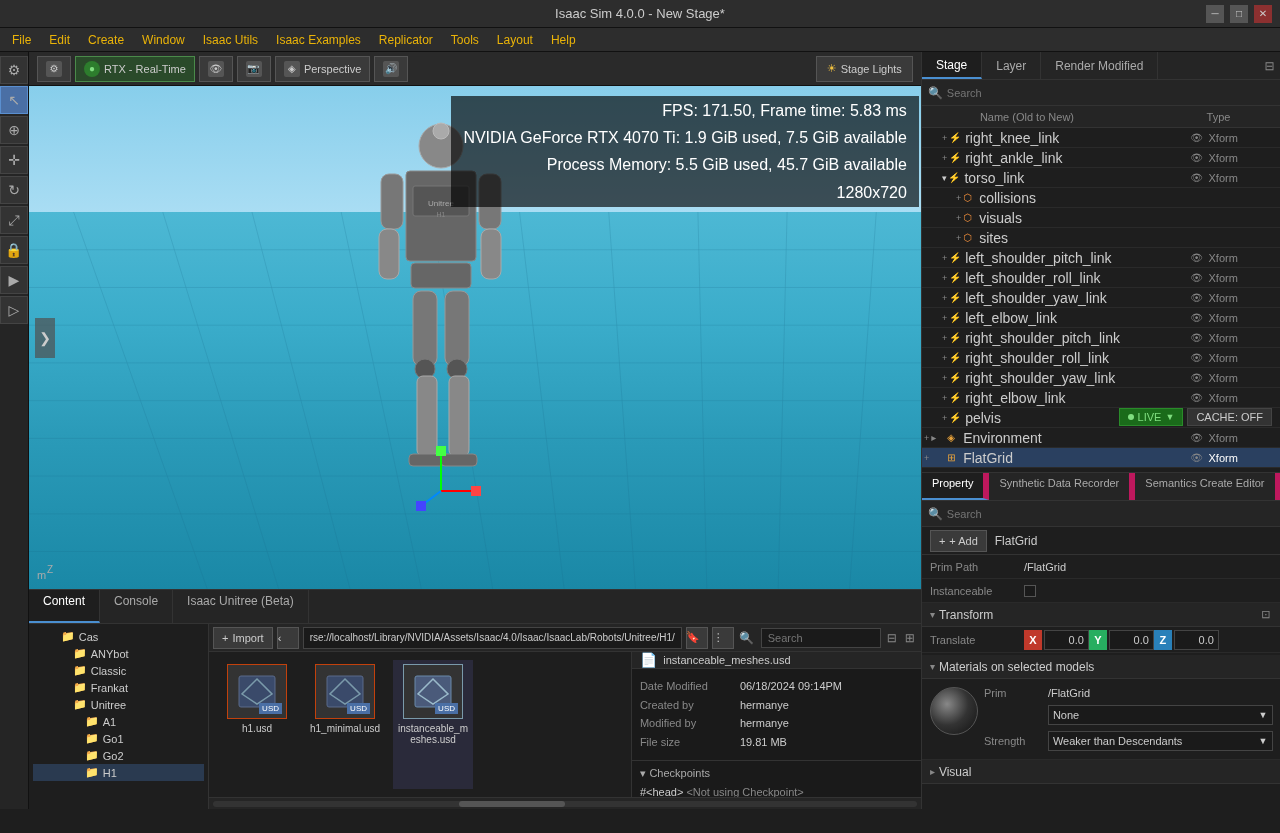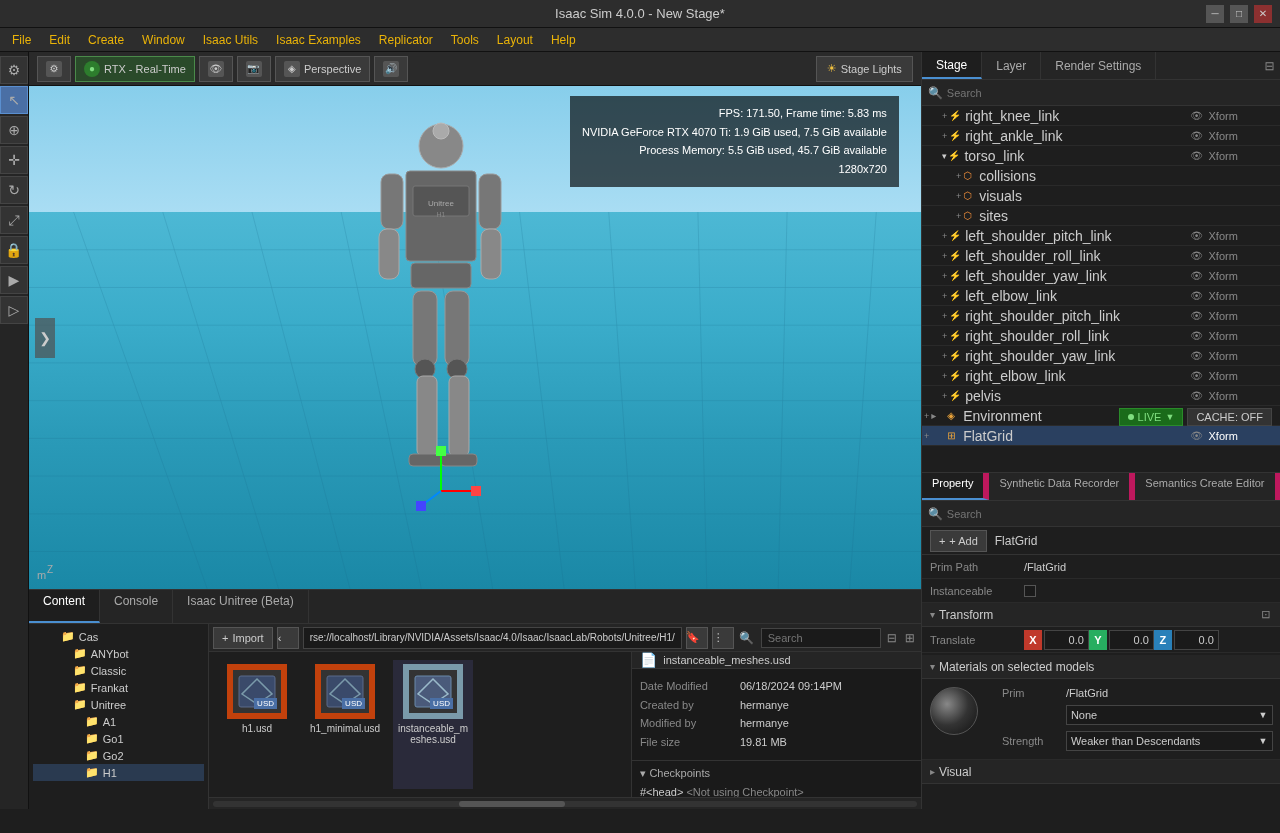--- a/index.html
+++ b/index.html
@@ -176,24 +176,24 @@
       left: 0;
       right: 0;
       height: 30%;
       background: linear-gradient(to bottom, #87CEEB 0%, #b0e0f5 100%);
     }
 
     
     .stats-overlay {
       position: absolute;
       top: 10px;
-      right: 22px;
+      right: 2px;
       background: rgba(0,0,0,0.65);
-      padding: 8px 12px;
-      font-size: 11px;
+      padding: 1px 12px;
+      font-size: 16px;
       color: #fff;
       line-height: 1.7;
       text-align: right;
     }
 
     
     .coord-label {
       position: absolute;
       bottom: 8px;
       left: 8px;
@@ -335,21 +335,21 @@
       flex-direction: column;
       align-items: center;
       gap: 4px;
       cursor: pointer;
       padding: 4px;
     }
     .file-icon-usd {
       width: 60px;
       height: 55px;
       background: #333;
-      border: 6px solid #c2410c;
+      border: 1px solid #c2410c;
       display: flex;
       align-items: center;
       justify-content: center;
       position: relative;
       font-size: 10px;
       color: #888;
     }
     .usd-label {
       position: absolute;
       bottom: 4px;
@@ -635,21 +635,21 @@
       background: #1a1a1a;
       border: 1px solid #444;
       color: #ccc;
       font-size: 11px;
       padding: 0 4px;
       text-align: right;
     }
     .mat-content {
       display: flex;
       padding: 8px;
-      gap: 24px;
+      gap: 6px;
       border-bottom: 1px solid #2a2a2a;
     }
     .mat-sphere {
       width: 48px;
       height: 48px;
       border-radius: 50%;
       background: radial-gradient(circle at 35% 35%, #888, #333, #111);
       border: 1px solid #555;
     }
     .mat-props {
@@ -1067,27 +1067,33 @@
       </div>
     </div>
   </div>
 
   <div class="right-panel">
 
     <div class="stage-panel">
       <div class="stage-tabs">
         <div class="stage-tab active">Stage</div>
         <div class="stage-tab">Layer</div>
-        <div class="stage-tab">Render Settings</div>
+        <div class="stage-tab">Render Modified</div>
         <div style="flex:1;"></div>
         <button class="filter-icon-btn" style="padding:4px 6px;">⊟</button>
       </div>
       <div class="stage-search">
         <span style="color:#888;font-size:12px;">🔍</span>
         <input type="text" style="flex: 1 1 0%; height: 20px; background: transparent; border: none; color: rgb(204, 204, 204); font-size: 11px; outline: none;" placeholder="Search">
+      </div>
+      <div class="stage-header-row">
+        <div style="width:50px;"></div>
+        <div class="stage-col-name">Name (Old to New)</div>
+        <div class="stage-col-vis"></div>
+        <div class="stage-col-type">Type</div>
       </div>
       <div class="stage-list">
 
         <div class="stage-item indent-s1">
           <span class="item-plus">+</span>
           <span style="width:16px;color:#7a9aff;font-size:10px;">⚡</span>
           <span class="item-name">right_knee_link</span>
           <span class="item-vis" style="color:#888;font-size:10px;">👁</span>
           <span class="item-type">Xform</span>
         </div>

